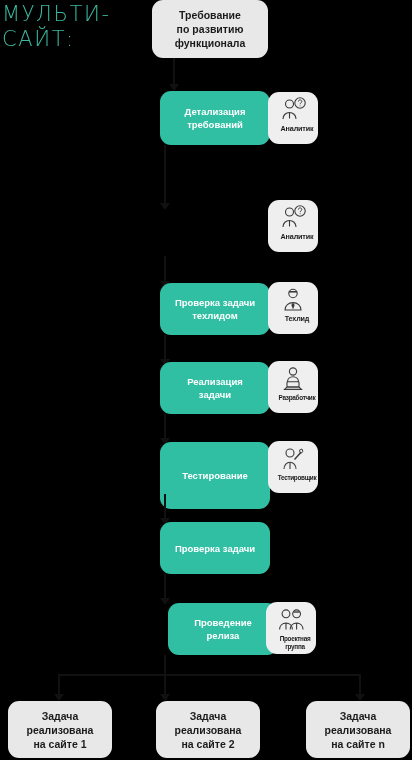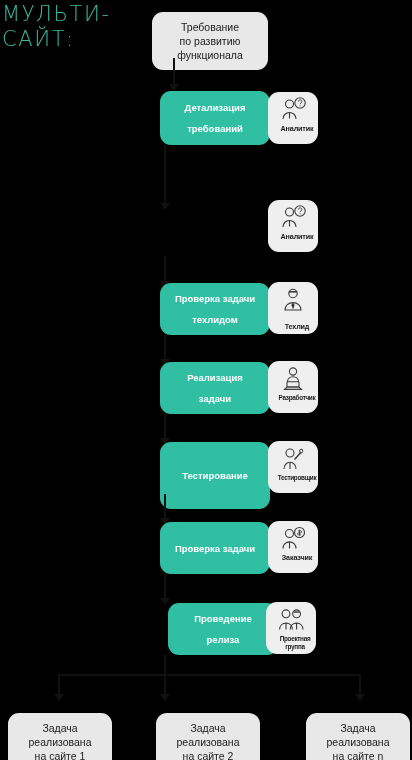--- a/index.html
+++ b/index.html
@@ -38,31 +38,30 @@
     display: flex;
     align-items: center;
     justify-content: center;
     text-align: center;
     border-radius: 11px;
     padding: 4px 6px;
   }
   .node-gray {
     background: #e8e8e8;
     color: #1b1b1b;
-    font-weight: normal;
+    font-weight: bold;
     font-size: 10.5px;
     line-height: 14px;
-    margin-top: 12px;
   }
   .node-teal {
     background: #30bfa3;
     color: #ffffff;
     font-weight: bold;
     font-size: 9.5px;
-    line-height: 21px;
+    line-height: 13px;
   }
   .node span { display: block; white-space: pre-line; }
 
   
   .role {
     position: absolute;
     box-sizing: border-box;
     width: 50px;
     height: 52px;
     background: #efeff0;
@@ -159,21 +158,21 @@
     <span class="role-label">Аналитик</span>
   </div>
 
   <div class="vline" style="left:164px; top:256px; height:27px;"></div>
   <div class="arrow" style="left:160px; top:281px;"></div>
 
   <div class="node node-teal" style="left:160px; top:283px; width:110px; height:52px;">
     <span>Проверка задачи
 техлидом</span>
   </div>
-  <div class="role" style="left:268px; top:282px;gap:8px;">
+  <div class="role" style="left:268px; top:282px;">
     <span class="role-icon">
       <svg viewBox="0 0 30 26" width="30" height="26" fill="none" stroke="#3b3b3b" stroke-width="1.1">
         <circle cx="15" cy="6.5" r="4.2"></circle>
         <path d="M10.8 4.8h8.4" stroke-width="1.6"></path>
         <path d="M7 23c0-4.6 3.6-7.4 8-7.4s8 2.8 8 7.4z"></path>
         <path d="M15 15.6l-1.7 2.4 1.7 4.6 1.7-4.6z" fill="#3b3b3b" stroke="none"></path>
       </svg>
     </span>
     <span class="role-label">Техлид</span>
   </div>
@@ -214,32 +213,20 @@
       </svg>
     </span>
     <span class="role-label small">Тестировщик</span>
   </div>
 
   <div class="vline" style="left:164px; top:494px; height:27px;"></div>
   <div class="arrow" style="left:160px; top:518px;"></div>
 
   <div class="node node-teal" style="left:160px; top:522px; width:110px; height:52px;">
     <span>Проверка задачи</span>
-  </div>
-  <div class="role" style="left:268px; top:521px;">
-    <span class="role-icon">
-      <svg viewBox="0 0 30 26" width="30" height="26" fill="none" stroke="#3b3b3b" stroke-width="1.1">
-        <circle cx="11.5" cy="7.5" r="4"></circle>
-        <path d="M5 22.5c0-4 3-6.6 6.5-6.6S18 18.5 18 22.5"></path>
-        <path d="M11.5 16v6.5"></path>
-        <circle cx="21.5" cy="6.5" r="5"></circle>
-        <path d="M21.5 3.6v5.9M20 4.9h2.6c.7 0 1.1.4 1.1 1s-.5 1-1.1 1h-2.1c-.6 0-1.1.4-1.1 1s.5 1 1.1 1h2.6" stroke-width="0.9"></path>
-      </svg>
-    </span>
-    <span class="role-label">Заказчик</span>
   </div>
 
   <div class="vline" style="left:164px; top:574px; height:27px;"></div>
   <div class="arrow" style="left:160px; top:598px;"></div>
 
   <div class="node node-teal" style="left:168px; top:603px; width:110px; height:52px;">
     <span>Проведение
 релиза</span>
   </div>
   <div class="role" style="left:266px; top:602px;">

